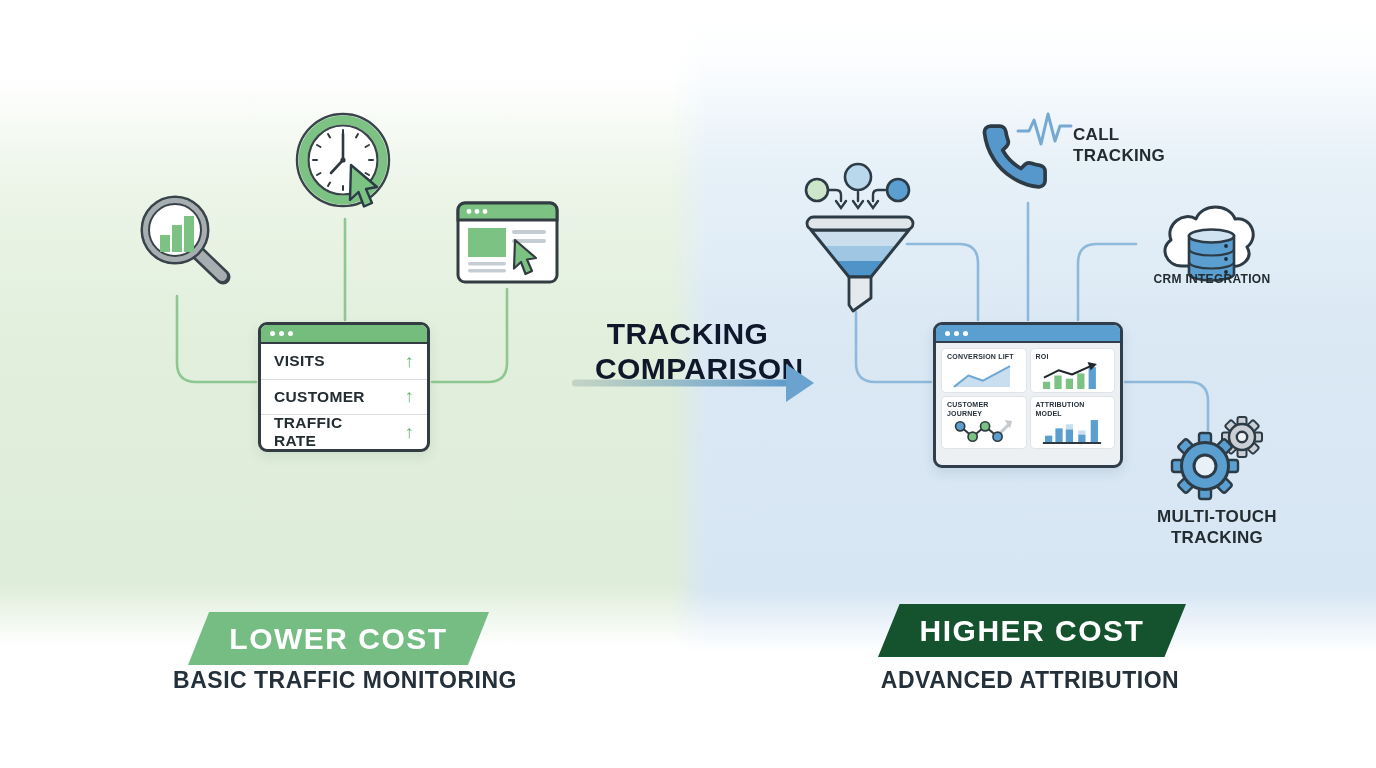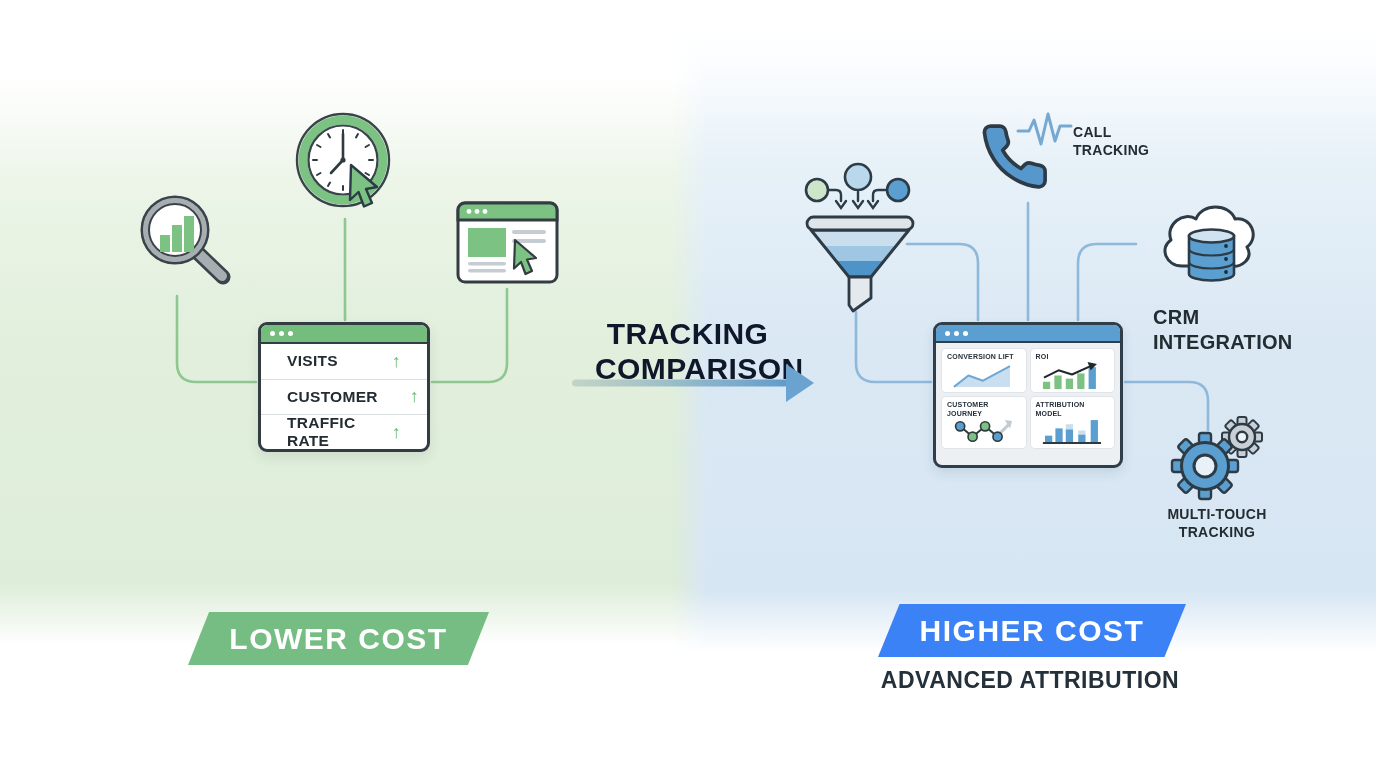--- a/index.html
+++ b/index.html
@@ -11,55 +11,55 @@
   .bg-right{left:672px;width:704px;
     background:linear-gradient(180deg,#ffffff 0%,#fdfeff 7%,#e7f1f8 21%,#dae8f4 45%,#d7e6f3 77%,#f0f6fb 82%,#ffffff 85%,#ffffff 100%);
     -webkit-mask-image:linear-gradient(90deg,transparent 0,#000 34px);
     mask-image:linear-gradient(90deg,transparent 0,#000 34px);}
   .abs{position:absolute;}
   svg{display:block;}
 
   
   .center-title{left:595px;top:316px;width:185px;text-align:center;
     font-size:30px;font-weight:700;color:#0f172a;line-height:1.18;letter-spacing:.4px;}
-  .side-label{font-size:14px;font-weight:600;color:#222c31;line-height:1.25;letter-spacing:.3px;}
+  .side-label{font-size:17px;font-weight:600;color:#222c31;line-height:1.25;letter-spacing:.3px;}
   .lbl-call{left:1073px;top:124px;width:112px;text-align:left;}
-  .lbl-crm{left:1153px;top:305px;width:118px;text-align:left;font-size:20px;}
+  .lbl-crm{left:1153px;top:272px;width:118px;text-align:center;font-size:12px;}
   .lbl-multi{left:1153px;top:506px;width:128px;text-align:center;}
 
   
   .metrics-win{left:258px;top:322px;width:172px;height:130px;background:#fff;
     border:3px solid #333c42;border-radius:9px;box-shadow:0 5px 12px rgba(50,80,60,.10);
     overflow:hidden;box-sizing:border-box;}
   .metrics-head{height:17px;background:#74bd7c;border-bottom:2.5px solid #333c42;
     display:flex;align-items:center;gap:4px;padding-left:9px;}
   .dot{width:5px;height:5px;border-radius:50%;background:#fff;}
   .metric-row{display:flex;justify-content:space-between;align-items:center;
-    height:34.5px;padding:0 26px;border-bottom:1.5px solid #d9dee0;
+    height:34.5px;padding:0 13px;border-bottom:1.5px solid #d9dee0;
     font-size:15.5px;font-weight:600;color:#222c31;letter-spacing:.3px;gap:32px;}
   .metric-row:last-child{border-bottom:none;}
   .trend{color:#63b96d;font-size:18px;font-weight:700;}
 
   
   .dash-win{left:933px;top:322px;width:190px;height:146px;background:#edf0f3;
     border:3px solid #2f3e4a;border-radius:9px;box-shadow:0 5px 12px rgba(40,70,100,.12);
     overflow:hidden;box-sizing:border-box;}
   .dash-head{height:16px;background:#5b9fd0;border-bottom:2.5px solid #2f3e4a;
     display:flex;align-items:center;gap:4px;padding-left:9px;}
   .dash-grid{display:grid;grid-template-columns:1fr 1fr;gap:5px;padding:6px;}
   .dash-card{background:#fff;border-radius:4px;padding:4px 5px 3px;box-shadow:0 0 0 1px #e0e4e8;}
   .dash-card .t{font-size:7px;font-weight:700;color:#25303a;line-height:1.25;letter-spacing:.2px;}
 
   
   .ribbon{height:53px;display:flex;align-items:center;justify-content:center;
     color:#fff;font-size:30px;font-weight:700;letter-spacing:1.5px;
     filter:drop-shadow(0 4px 4px rgba(60,90,80,.20));
     clip-path:polygon(7% 0,100% 0,93% 100%,0 100%);}
   .ribbon-green{left:188px;top:604px;width:301px;background:#75bd83;margin-top:8px;}
-  .ribbon-blue{left:878px;top:604px;width:308px;background:#3b82f6;}
+  .ribbon-blue{left:878px;top:604px;width:308px;background:#14532d;}
   .caption{top:667px;width:350px;text-align:center;font-size:23px;font-weight:600;
     color:#25313a;letter-spacing:.5px;}
   .caption-left{left:170px;}
   .caption-right{left:855px;}
 </style>
 </head>
 <body>
 
 <div class="canvas">
 
@@ -297,16 +297,17 @@
         <rect x="-6" y="-33" width="12" height="12" rx="2.5" transform="rotate(270)"></rect>
         <rect x="-6" y="-33" width="12" height="12" rx="2.5" transform="rotate(315)"></rect>
       </g>
       <circle r="23.5" fill="#5b9fd0" stroke="#2c3b45" stroke-width="3"></circle>
       <circle r="11" fill="#e8f1f8" stroke="#2c3b45" stroke-width="3"></circle>
     </g>
   </svg>
   <div class="abs side-label lbl-multi">MULTI-TOUCH TRACKING</div>
 
   <div class="abs ribbon ribbon-green">LOWER COST</div>
+  <div class="abs caption caption-left">BASIC TRAFFIC MONITORING</div>
   <div class="abs ribbon ribbon-blue">HIGHER COST</div>
   <div class="abs caption caption-right">ADVANCED ATTRIBUTION</div>
 
 </div>
 
 </body></html>

